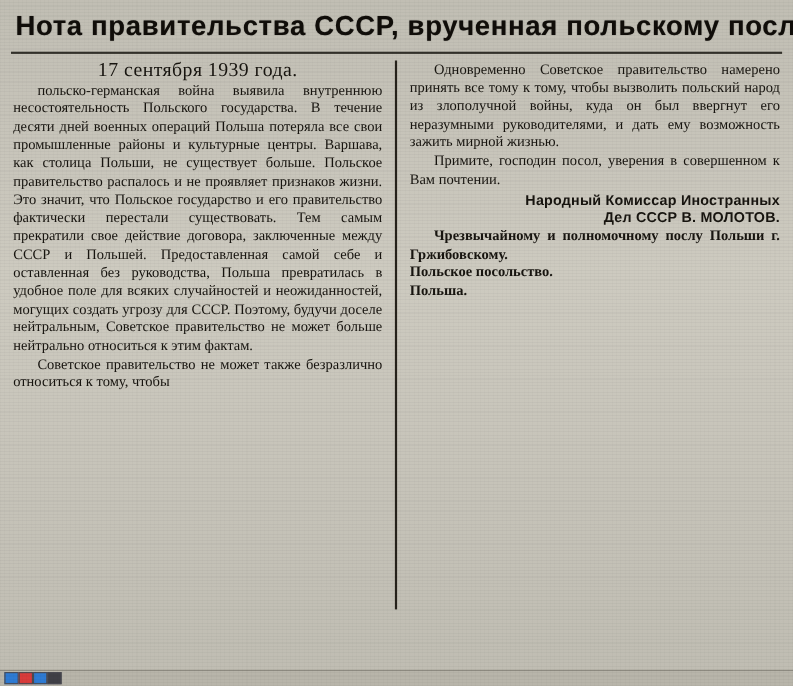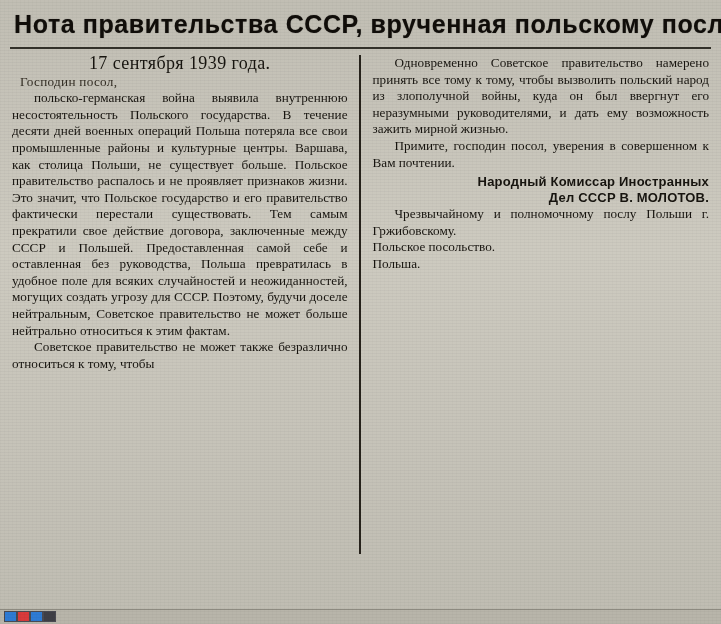--- a/index.html
+++ b/index.html
@@ -95,22 +95,22 @@
     font-weight: bold;
     font-size: 13px;
     line-height: 16px;
     text-indent: 0;
     text-align: right;
     padding-left: 26px;
     margin-top: 3px;
     letter-spacing: 0.2px;
   }
   .sig-line { display: block; }
-  .addr { text-indent: 22px; }
-  .addr2, .addr3 { text-indent: 0; }
+  .addr { text-indent: 22px; font-weight: bold; }
+  .addr2, .addr3 { text-indent: 0; font-weight: bold; }
   .faded { color: #332d24; }
   .footer-strip {
     position: absolute;
     left: 0;
     bottom: 0;
     width: 100%;
     height: 14px;
     background: #b8b5aa;
     border-top: 1px solid #8d8a80;
   }
@@ -134,21 +134,20 @@
   <h1 class="headline">
     <span class="ln ln1">Нота правительства СССР, врученная польскому послу</span>
   </h1>
 
   <div class="rule"></div>
 
   <div class="columns">
 
     <div class="col col-left">
       <p class="datecenter">17 сентября 1939 года.</p>
-      <p class="salute faded">Господин посол,</p>
       <p>польско-германская война выявила внутреннюю несостоятельность Польского государства. В течение десяти дней военных операций Польша потеряла все свои промышленные районы и культурные центры. Варшава, как столица Польши, не существует больше. Польское правительство распалось и не проявляет признаков жизни. Это значит, что Польское государство и его правительство фактически перестали существовать. Тем самым прекратили свое действие договора, заключенные между СССР и Польшей. Предоставленная самой себе и оставленная без руководства, Польша превратилась в удобное поле для всяких случайностей и неожиданностей, могущих создать угрозу для СССР. Поэтому, будучи доселе нейтральным, Советское правительство не может больше нейтрально относиться к этим фактам.</p>
       <p>Советское правительство не может также безразлично относиться к тому, чтобы</p>
     </div>
 
     <div class="col col-right">
       <p>Одновременно Советское правительство намерено принять все тому к тому, чтобы вызволить польский народ из злополучной войны, куда он был ввергнут его неразумными руководителями, и дать ему возможность зажить мирной жизнью.</p>
       <p>Примите, господин посол, уверения в совершенном к Вам почтении.</p>
       <div class="signature">
         <span class="sig-line">Народный Комиссар Иностранных</span>
         <span class="sig-line">Дел СССР В. МОЛОТОВ.</span>

